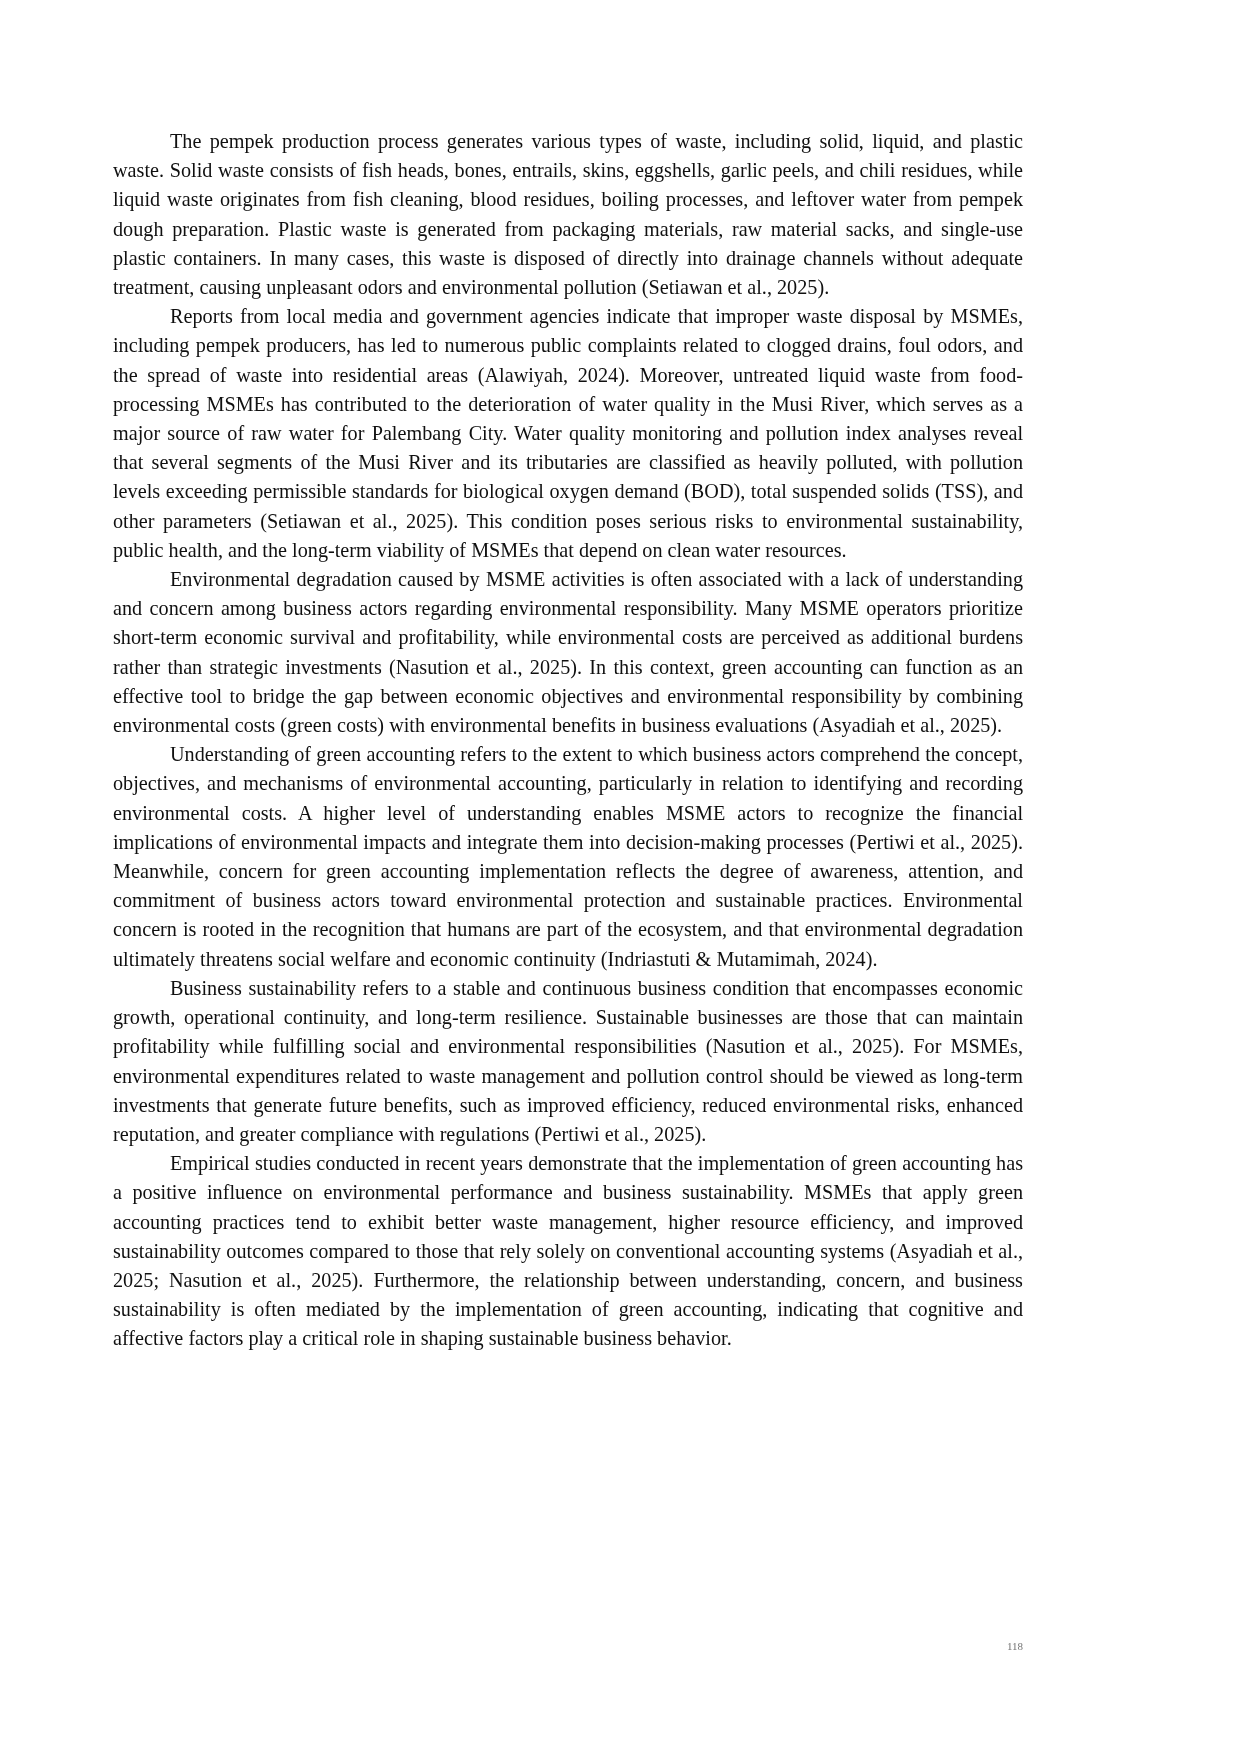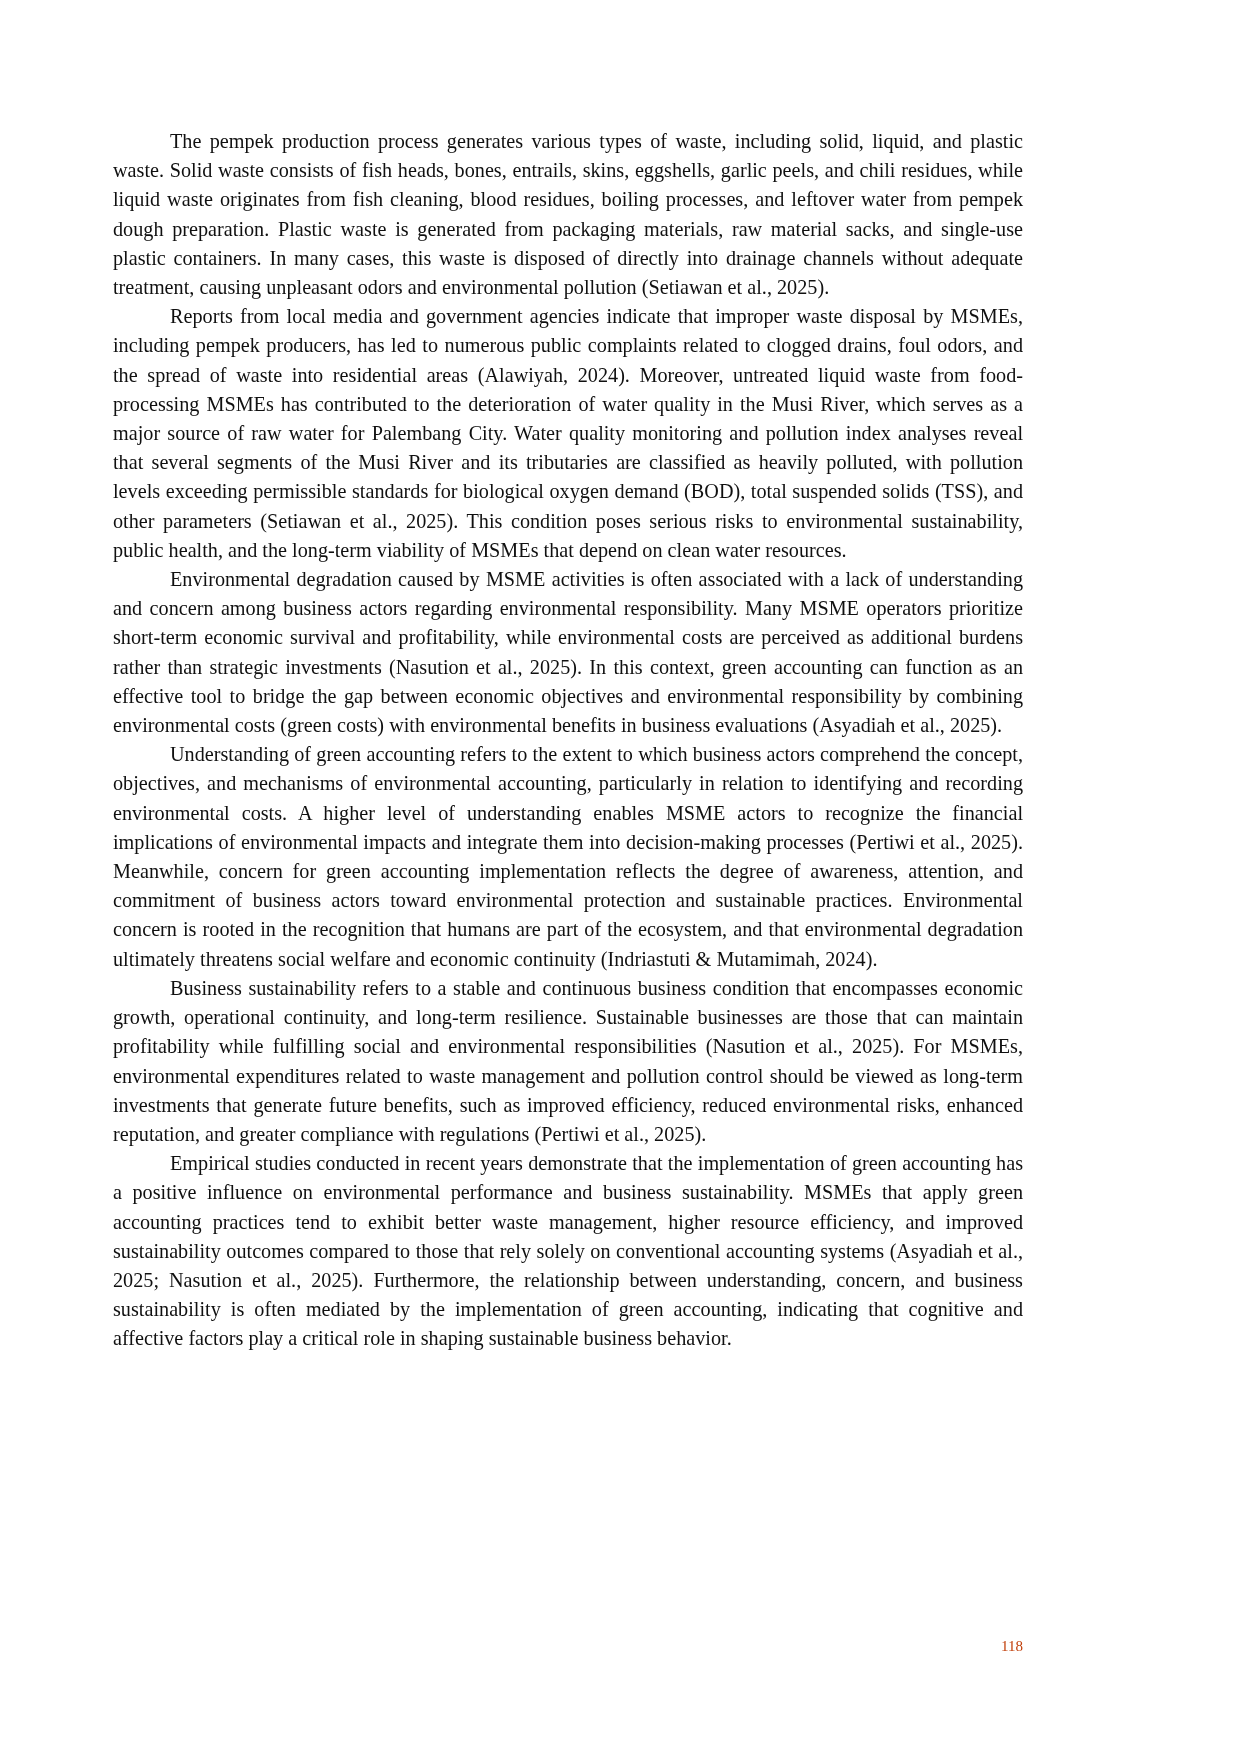--- a/index.html
+++ b/index.html
@@ -36,23 +36,23 @@
     word-spacing: 0px;
     hyphens: none;
     color: #101010;
   }
   .page-number {
     position: absolute;
     left: 113px;
     top: 1636px;
     width: 910px;
     text-align: right;
-    font-size: 15px;
+    font-size: 11px;
     line-height: 20px;
-    color: #c2410c;
+    color: #737373;
   }
 </style>
 </head>
 <body>
 
 <div class="page">
 
   <div class="content">
     <p class="para">The pempek production process generates various types of waste, including solid, liquid, and plastic waste. Solid waste consists of fish heads, bones, entrails, skins, eggshells, garlic peels, and chili residues, while liquid waste originates from fish cleaning, blood residues, boiling processes, and leftover water from pempek dough preparation. Plastic waste is generated from packaging materials, raw material sacks, and single-use plastic containers. In many cases, this waste is disposed of directly into drainage channels without adequate treatment, causing unpleasant odors and environmental pollution (Setiawan et al., 2025).</p>
     <p class="para">Reports from local media and government agencies indicate that improper waste disposal by MSMEs, including pempek producers, has led to numerous public complaints related to clogged drains, foul odors, and the spread of waste into residential areas (Alawiyah, 2024). Moreover, untreated liquid waste from food-processing MSMEs has contributed to the deterioration of water quality in the Musi River, which serves as a major source of raw water for Palembang City. Water quality monitoring and pollution index analyses reveal that several segments of the Musi River and its tributaries are classified as heavily polluted, with pollution levels exceeding permissible standards for biological oxygen demand (BOD), total suspended solids (TSS), and other parameters (Setiawan et al., 2025). This condition poses serious risks to environmental sustainability, public health, and the long-term viability of MSMEs that depend on clean water resources.</p>

